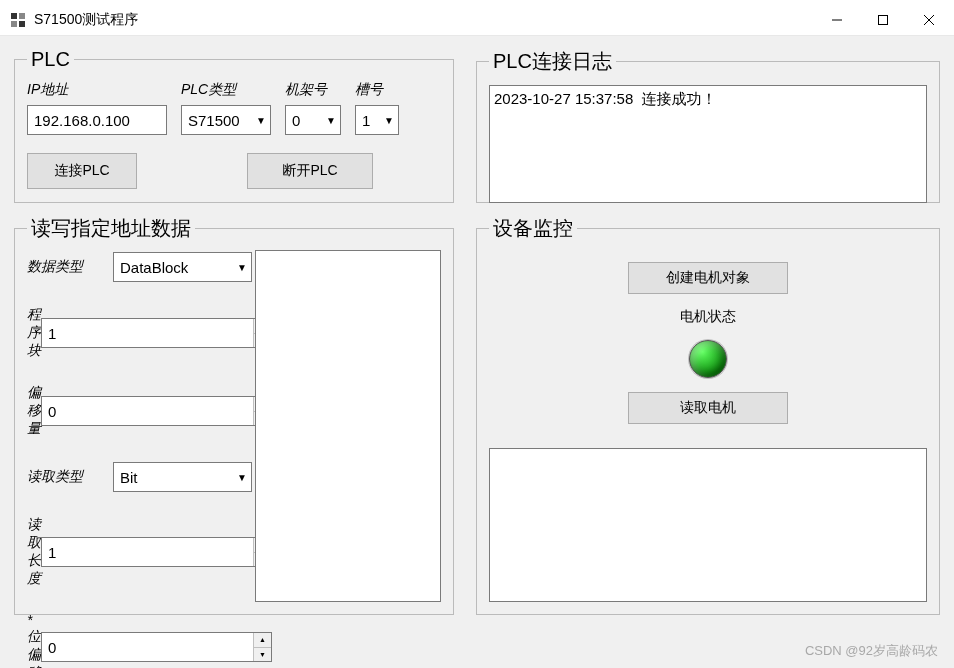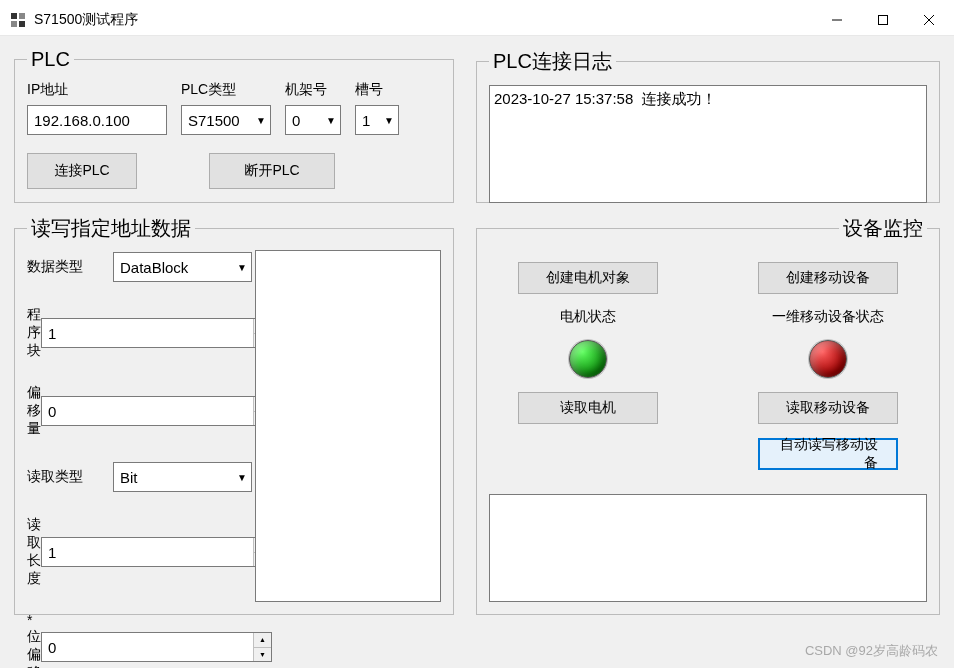--- a/index.html
+++ b/index.html
@@ -14,55 +14,55 @@
 
     fieldset.group { border: 1px solid #bbb; background: #f0f0f0; padding: 10px 12px 12px 12px; margin: 0; }
     fieldset.group legend { padding: 0 4px; font-size: 20px; }
 
     .row-top { display: flex; gap: 22px; }
     .plc-box { width: 440px; height: 155px; }
     .log-box { flex: 1; height: 155px; }
 
     .plc-fields { display: flex; gap: 14px; }
     .plc-field { display: flex; flex-direction: column; gap: 6px; }
-    .lbl { font-size: 14px; }
+    .lbl { font-size: 14px; font-style: italic; }
 
     .text-input { height: 30px; background: #fff; border: 1px solid #7a7a7a; padding: 3px 6px; font-size: 15px; }
     .select { height: 30px; background: #fff; border: 1px solid #7a7a7a; padding: 0 22px 0 6px; font-size: 15px; position: relative; display: inline-flex; align-items: center; }
     .select .caret { position: absolute; right: 4px; top: 50%; transform: translateY(-50%); font-size: 10px; pointer-events: none; }
 
     .btn { height: 36px; background: #e1e1e1; border: 1px solid #adadad; padding: 0 18px; font-size: 14px; display: inline-flex; align-items: center; justify-content: center; }
     .btn-focus { border: 2px solid #0078d7; background: #e5f1fb; }
 
-    .plc-btnrow { margin-top: 18px; display: flex; gap: 72px; }
+    .plc-btnrow { margin-top: 18px; display: flex; gap: 110px; }
 
     .log-area { width: 100%; height: 118px; background: #fff; border: 1px solid #7a7a7a; padding: 4px 4px; font-size: 15px; overflow: auto; white-space: pre-wrap; }
 
     .row-mid { display: flex; gap: 22px; margin-top: 12px; }
     .rw-box { width: 440px; height: 400px; position: relative; }
-    .mon-box { flex: 1; height: 400px; display: flex; flex-direction: column; text-align: right; }
+    .mon-box { flex: 1; height: 400px; display: flex; flex-direction: column; }
 
     .rw-left { width: 225px; display: flex; flex-direction: column; gap: 24px; }
     .rw-row { display: flex; align-items: center; }
     .rw-row .lbl { width: 86px; }
     .rw-row .control { flex: 1; }
     .spin { display: flex; height: 30px; border: 1px solid #7a7a7a; background: #fff; }
     .spin input { border: none; flex: 1; padding: 0 6px; font-size: 15px; outline: none; }
     .spin .arrows { width: 18px; border-left: 1px solid #c0c0c0; display: flex; flex-direction: column; }
     .spin .arrow { flex: 1; display: flex; align-items: center; justify-content: center; font-size: 7px; background: #f0f0f0; }
     .spin .arrow:first-child { border-bottom: 1px solid #c0c0c0; }
 
     .rw-textbox { position: absolute; left: 240px; top: 8px; right: 12px; bottom: 12px; background: #fff; border: 1px solid #7a7a7a; }
 
     .rw-btn-full { width: 225px; }
     .rw-gap { height: 22px; }
 
     .mon-top { display: flex; gap: 60px; justify-content: center; padding: 10px 0 16px 0; }
     .mon-col { display: flex; flex-direction: column; align-items: center; gap: 14px; width: 180px; }
-    .mon-col .btn { width: 140px; height: 32px; }
+    .mon-col .btn { width: 160px; height: 32px; }
     .mon-title { font-size: 14px; }
     .led { width: 38px; height: 38px; border-radius: 50%; border: 1px solid #555; box-shadow: inset -3px -3px 8px rgba(0,0,0,0.4), inset 4px 4px 8px rgba(255,255,255,0.35), 0 0 0 1px rgba(0,0,0,0.2); }
     .led-green { background: radial-gradient(circle at 35% 30%, #5eff5e, #0b8a0b 70%); }
     .led-red { background: radial-gradient(circle at 35% 30%, #ff5e5e, #a00000 70%); }
 
     .mon-log { flex: 1; background: #fff; border: 1px solid #7a7a7a; margin-top: 8px; }
 
     .watermark { position: absolute; right: 16px; bottom: 8px; font-size: 13px; color: rgba(120,120,120,0.6); }
   </style>
 </head>
@@ -209,27 +209,20 @@
 
       <fieldset class="group mon-box">
         <legend>设备监控</legend>
         <div class="mon-top">
           <div class="mon-col">
             <div class="btn">创建电机对象</div>
             <span class="mon-title">电机状态</span>
             <div class="led led-green"></div>
             <div class="btn">读取电机</div>
           </div>
-          <div class="mon-col">
-            <div class="btn">创建移动设备</div>
-            <span class="mon-title">一维移动设备状态</span>
-            <div class="led led-red"></div>
-            <div class="btn">读取移动设备</div>
-            <div class="btn btn-focus">自动读写移动设备</div>
-          </div>
         </div>
         <div class="mon-log"></div>
       </fieldset>
     </div>
 
     <div class="watermark">CSDN @92岁高龄码农</div>
   </div>
 </div>
 
 </body></html>

